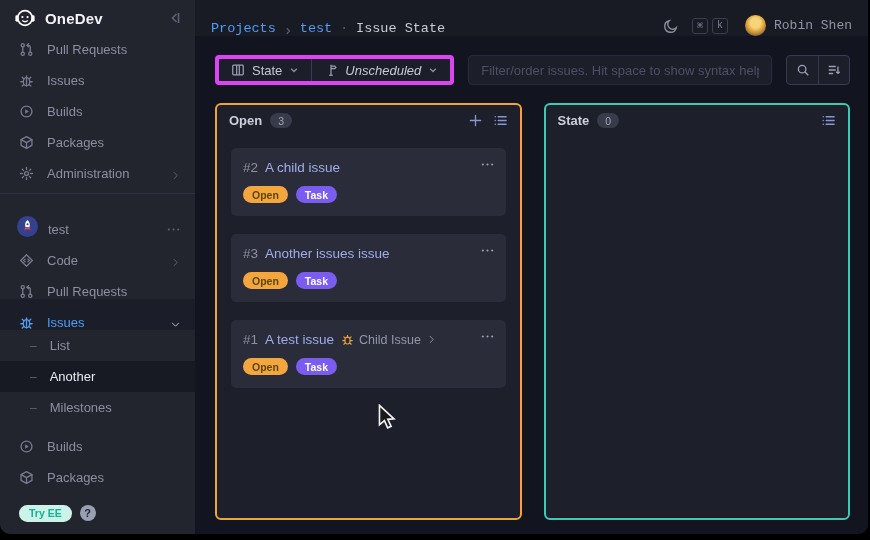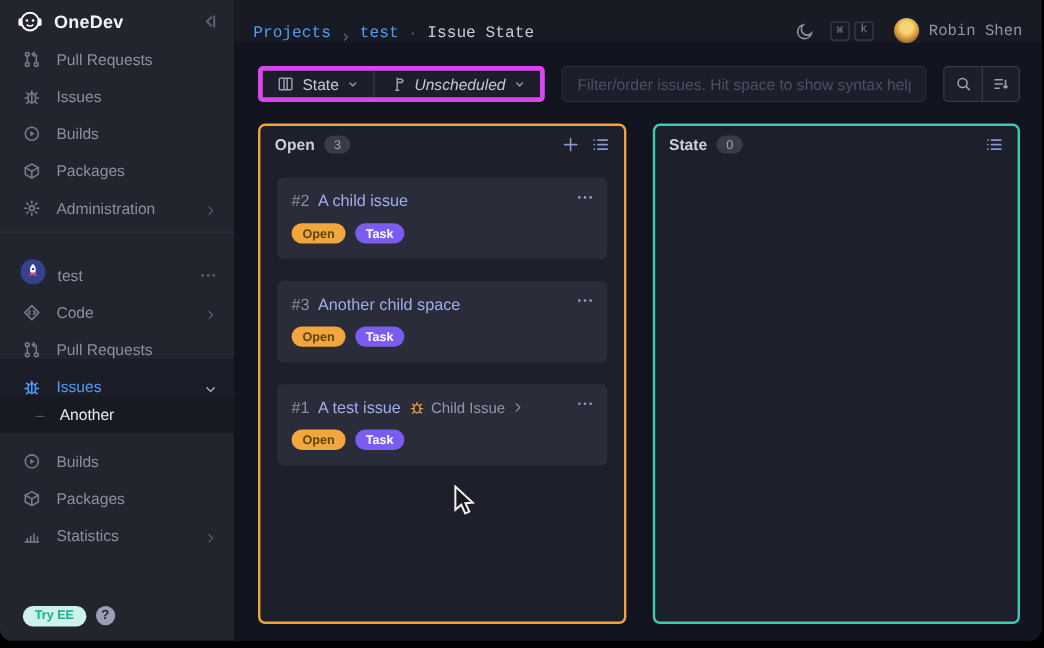--- a/index.html
+++ b/index.html
@@ -266,22 +266,28 @@
                 <path d="M8 4.9V3M5.3 6.3 3.4 4.6M10.7 6.3l1.9-1.7M4.6 9.3H2M11.4 9.3H14M5.3 12.2l-1.9 1.7M10.7 12.2l1.9 1.7M8 5v8.5"></path>
               </svg>
             </span>
             <span class="s-label">Issues</span>
             <span class="s-chev" style="display: flex;">
               <svg width="11" height="11" viewBox="0 0 16 16" fill="none" stroke="currentColor" stroke-width="1.4" stroke-linecap="round" stroke-linejoin="round">
                 <path d="M3.5 6 8 10.5 12.5 6"></path>
               </svg>
             </span>
           </div>
+          <div class="side-sub">
+            <span>List</span>
+          </div>
           <div class="side-sub active">
             <span>Another</span>
+          </div>
+          <div class="side-sub">
+            <span>Milestones</span>
           </div>
           <div class="side-item">
             <span class="s-icon" style="display: flex;">
               <svg width="15" height="15" viewBox="0 0 16 16" fill="none" stroke="currentColor" stroke-width="1.4" stroke-linecap="round" stroke-linejoin="round">
                 <circle cx="8" cy="8" r="5.8"></circle>
                 <path d="M6.6 5.6v4.8L10.5 8z" fill="currentColor" stroke="none"></path>
               </svg>
             </span>
             <span class="s-label">Builds</span>
           </div>
@@ -401,21 +407,21 @@
                 </svg>
               </span>
               <div class="card-badges">
                 <span class="badge" style="background: rgb(242, 166, 61); color: rgb(95, 69, 8);">Open</span>
                 <span class="badge" style="background: rgb(122, 92, 240); color: rgb(255, 255, 255);">Task</span>
               </div>
             </div>
             <div class="card">
               <div class="card-title-row">
                 <span class="card-num">#3</span>
-                <span class="card-title">Another child space</span>
+                <span class="card-title">Another issues issue</span>
               </div>
               <span class="card-menu" style="display: flex;">
                 <svg width="15" height="15" viewBox="0 0 16 16" fill="currentColor">
                   <circle cx="3" cy="8" r="1.15"></circle>
                   <circle cx="8" cy="8" r="1.15"></circle>
                   <circle cx="13" cy="8" r="1.15"></circle>
                 </svg>
               </span>
               <div class="card-badges">
                 <span class="badge" style="background: rgb(242, 166, 61); color: rgb(95, 69, 8);">Open</span>

